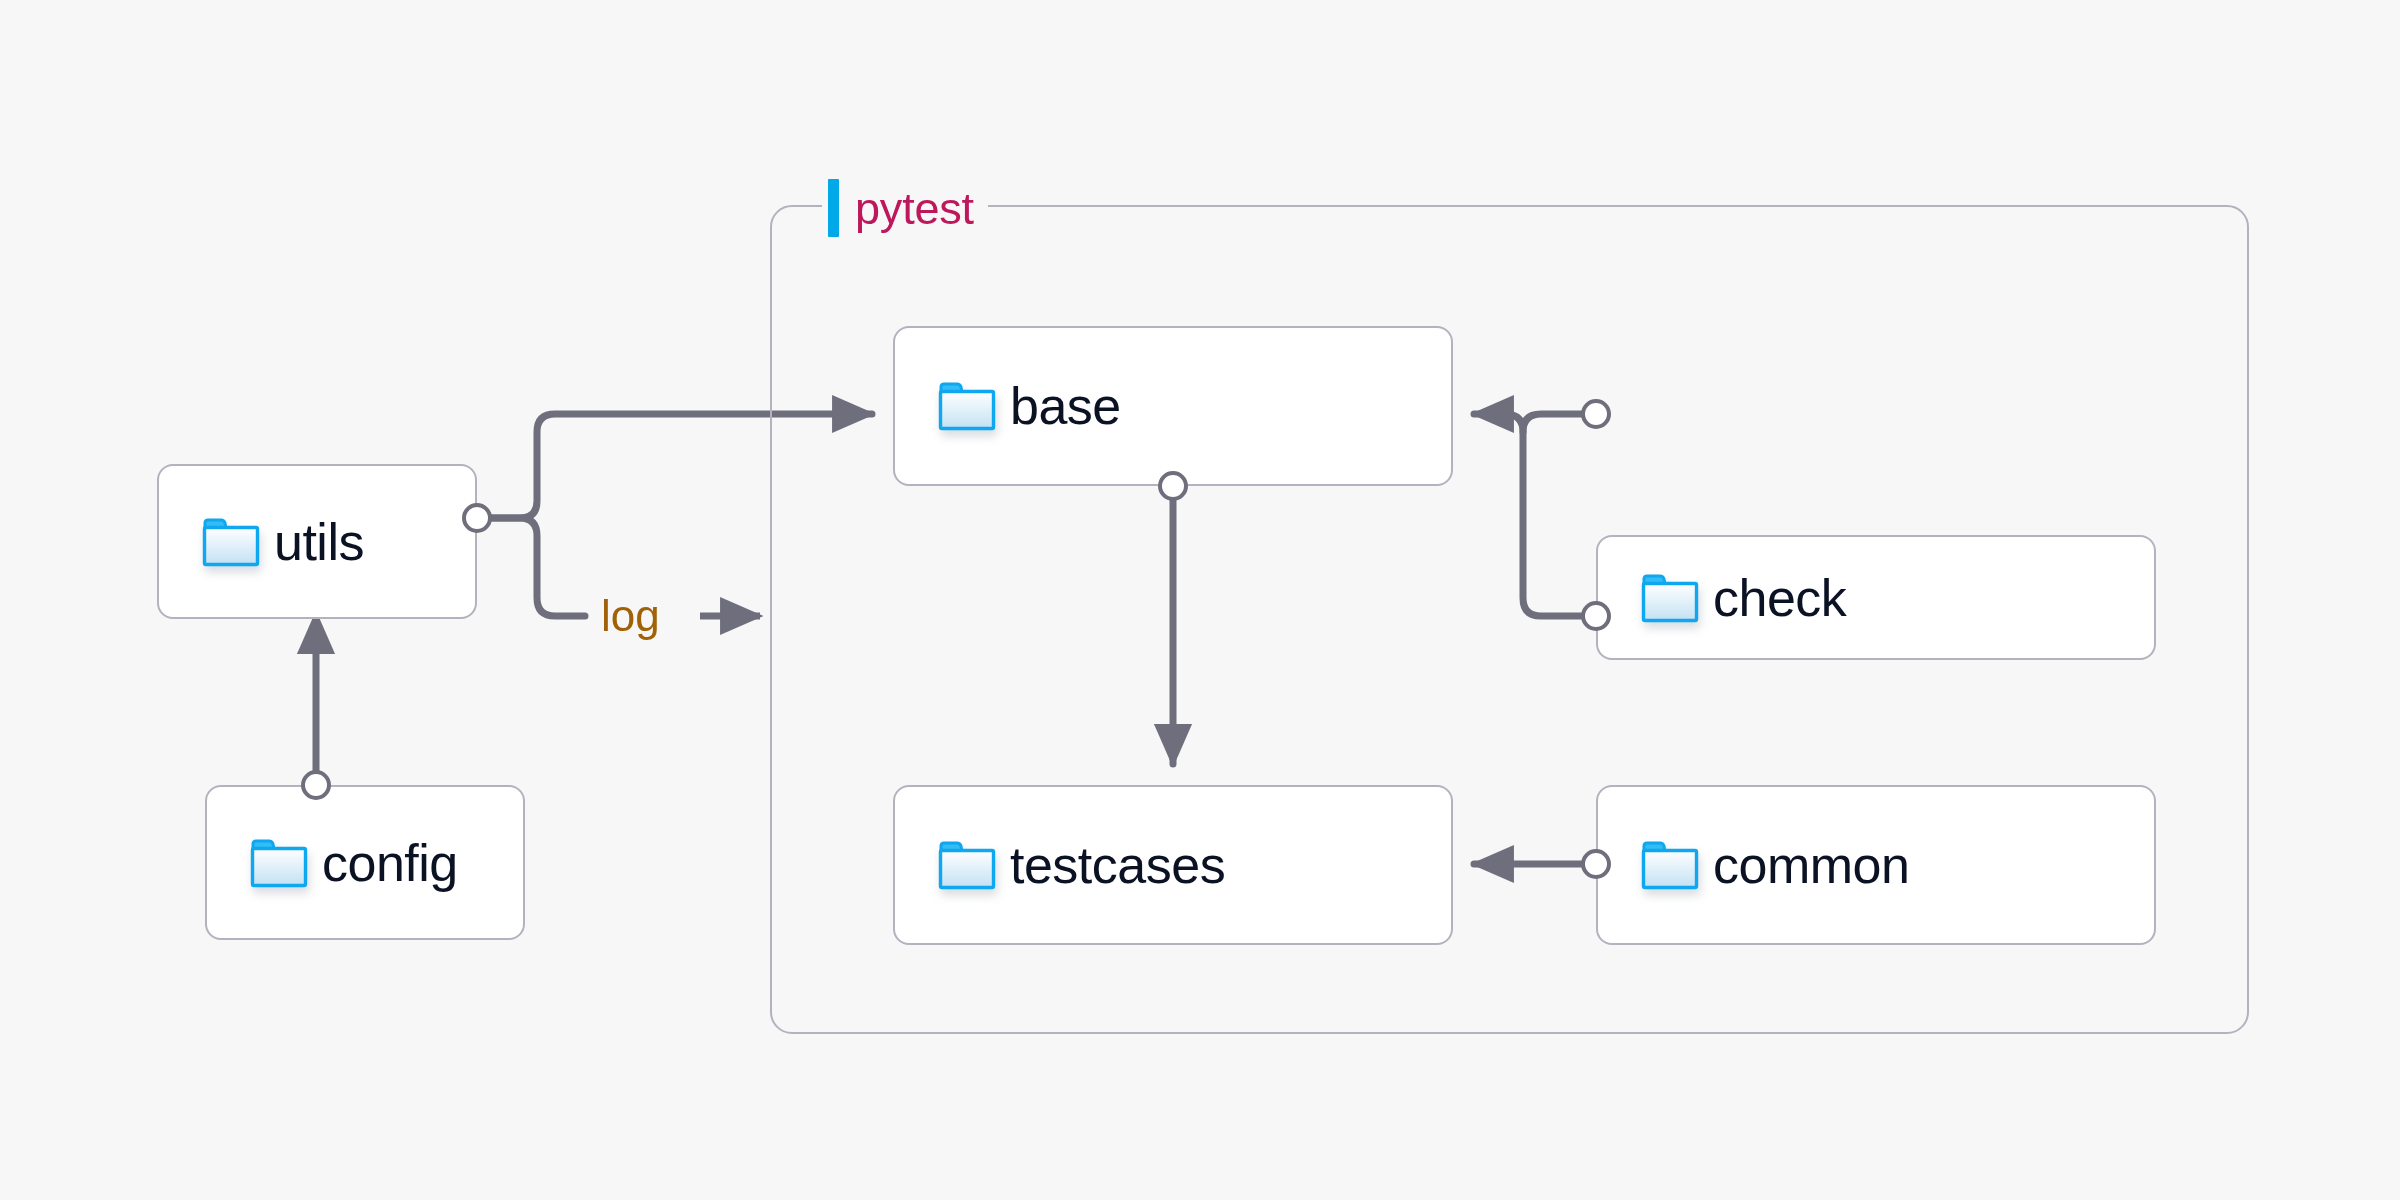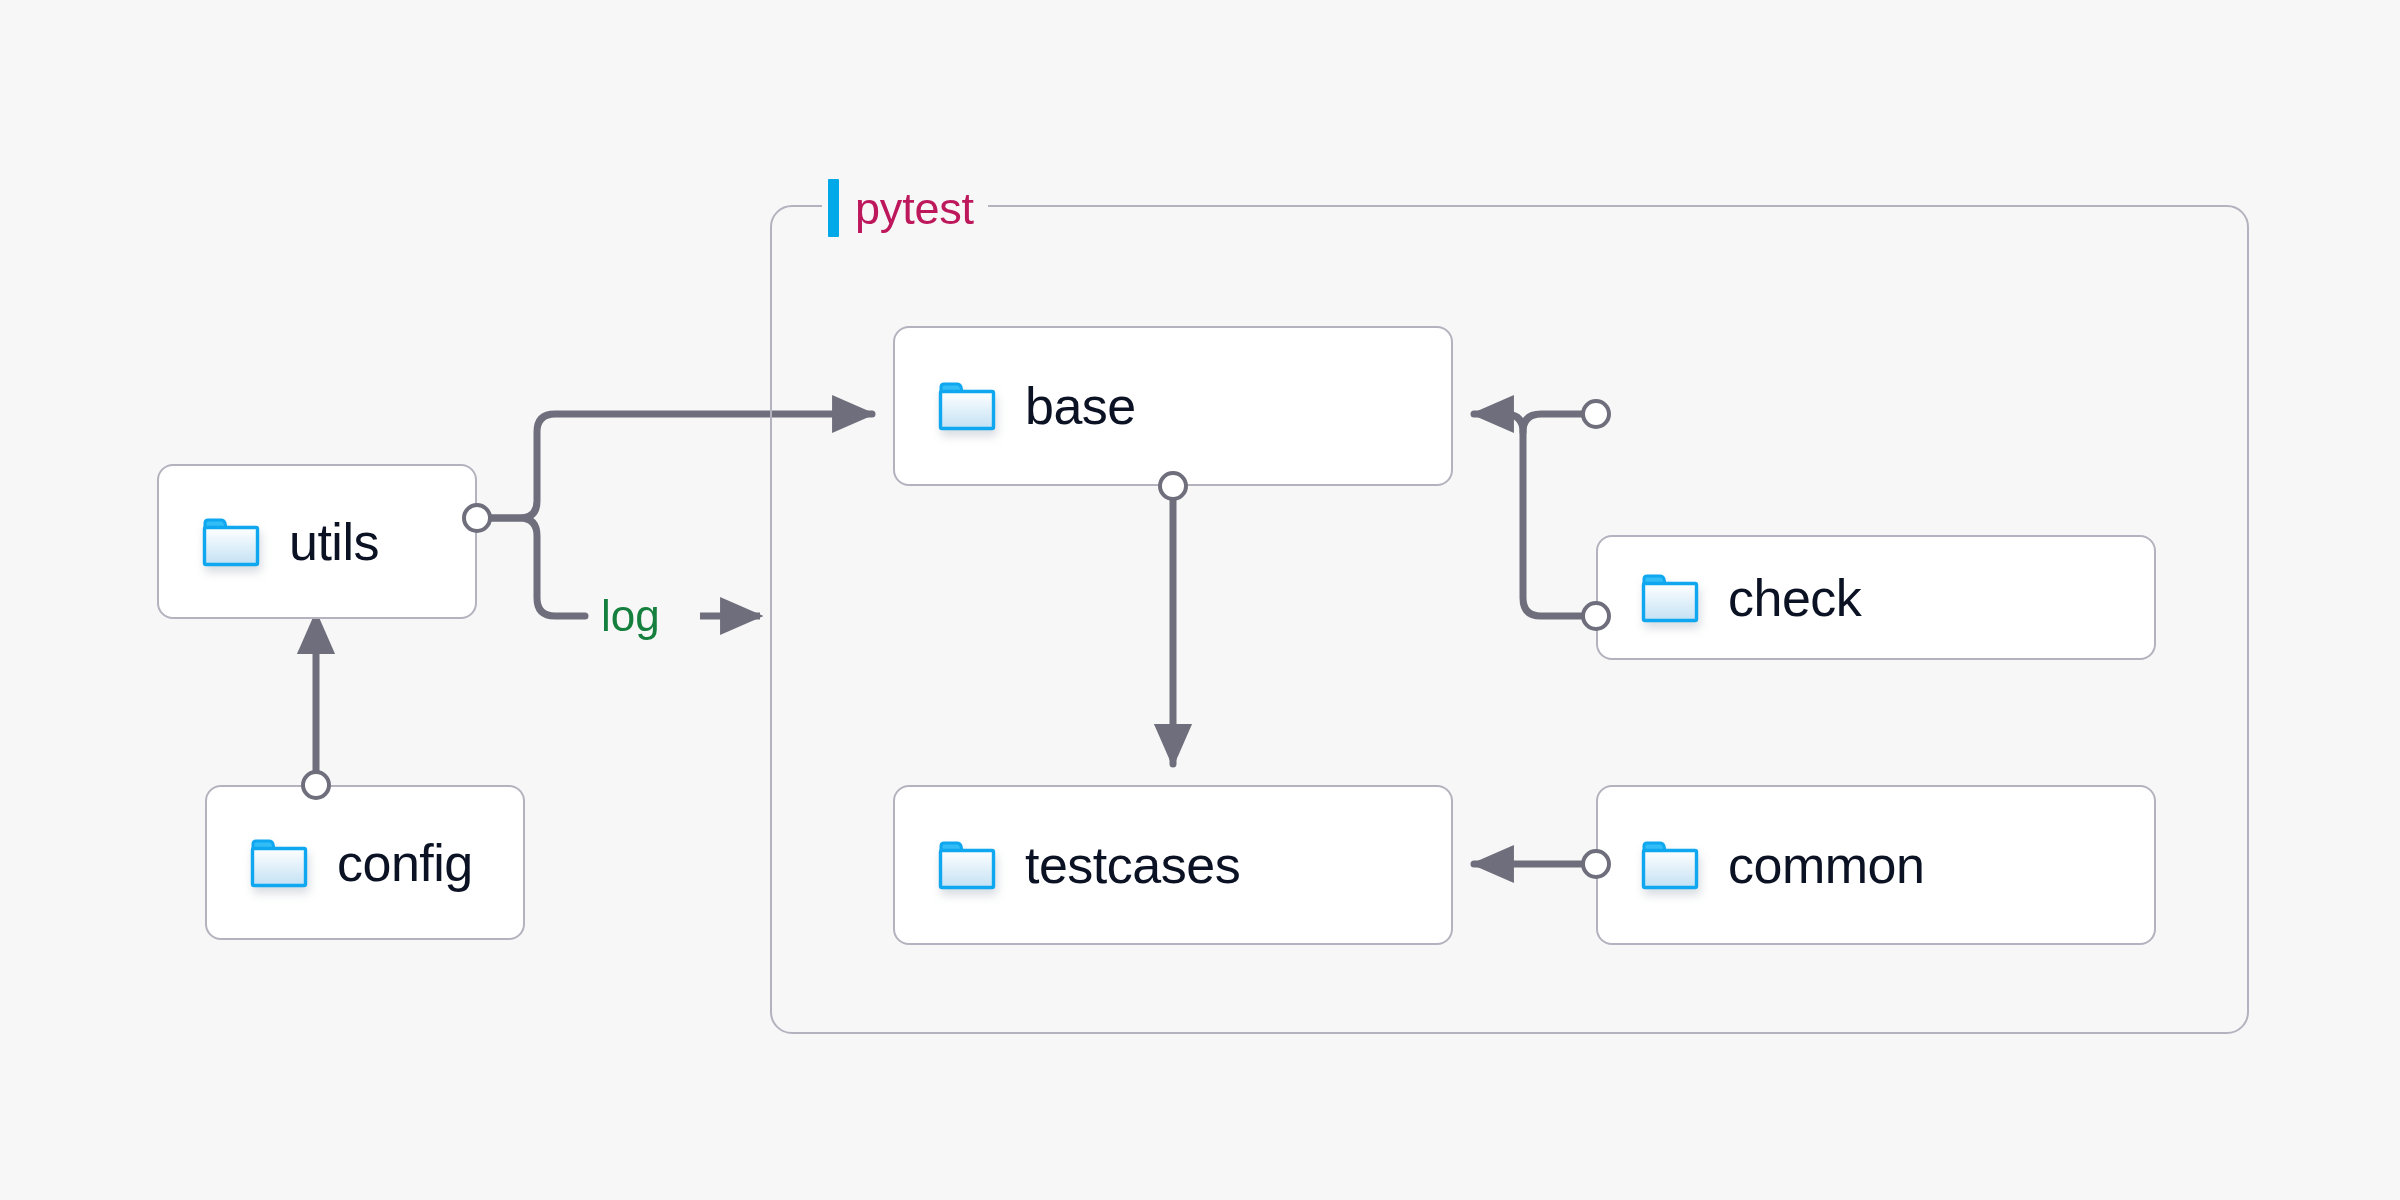--- a/index.html
+++ b/index.html
@@ -54,21 +54,21 @@
   }
   .node {
     position: absolute;
     box-sizing: border-box;
     background: #ffffff;
     border: 2px solid #b4b2be;
     border-radius: 16px;
     display: flex;
     align-items: center;
     padding-left: 42px;
-    gap: 28px;
+    gap: 13px;
   }
   .node-label {
     font-size: 52px;
     color: #0b1224;
     line-height: 1;
     letter-spacing: -0.5px;
     white-space: nowrap;
   }
   .folder-icon {
     flex: none;
@@ -81,21 +81,21 @@
     width: 30px;
     height: 30px;
     box-sizing: border-box;
     border: 4px solid #6f6e7c;
     border-radius: 50%;
     background: #ffffff;
   }
   .edge-label {
     position: absolute;
     font-size: 44px;
-    color: #15803d;
+    color: #a16207;
     line-height: 1;
     white-space: nowrap;
     background: #f7f7f7;
     padding: 0 6px;
   }
 </style>
 </head>
 <body>
 
 <div id="canvas">

